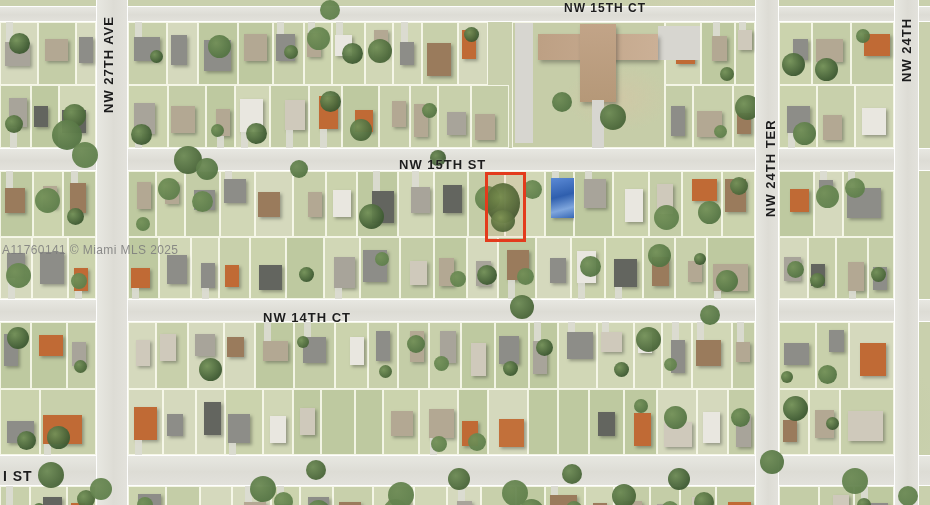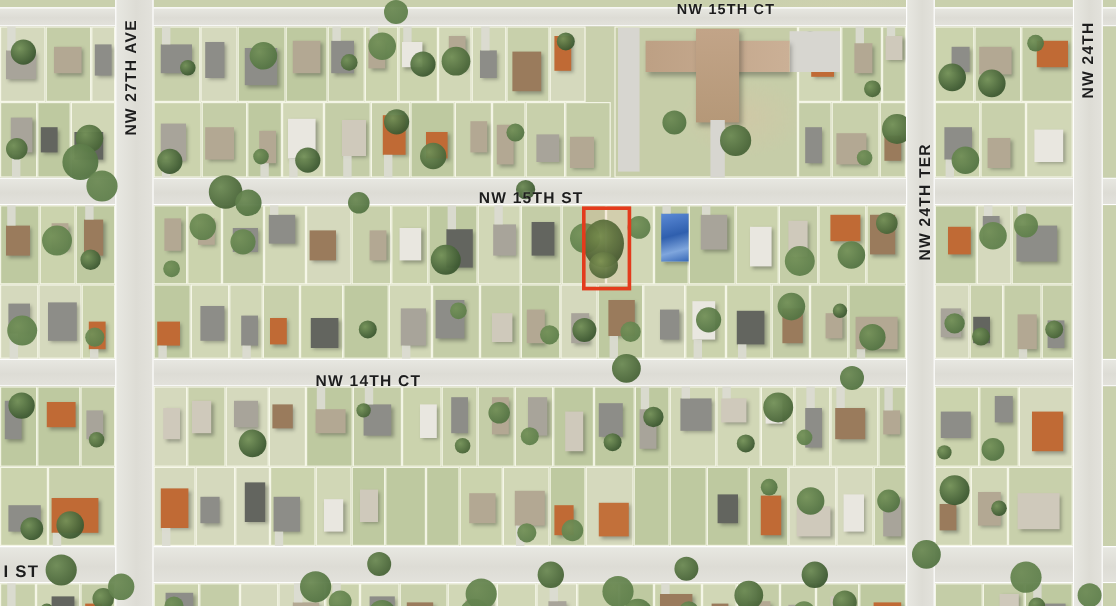--- a/index.html
+++ b/index.html
@@ -536,13 +536,14 @@
 
   <div class="street-label" style="left:564px;top:1px;font-size:12px;">NW 15TH CT</div>
   <div class="street-label vert" style="left:101px;top:113px;">NW 27TH AVE</div>
   <div class="street-label vert" style="left:899px;top:82px;">NW 24TH</div>
   <div class="street-label" style="left:399px;top:157px;">NW 15TH ST</div>
   <div class="street-label vert" style="left:763px;top:217px;">NW 24TH TER</div>
   <div class="street-label" style="left:263px;top:310px;">NW 14TH CT</div>
   <div class="street-label" style="left:3px;top:468px;font-size:14px;">I ST</div>
 
   <div id="highlight" style="left: 485px; top: 172px; width: 35px; height: 64px; border-color: rgb(227, 59, 28);"></div>
+  <div id="watermark">A11760141 © Miami MLS 2025</div>
 </div>
 
 </body></html>

